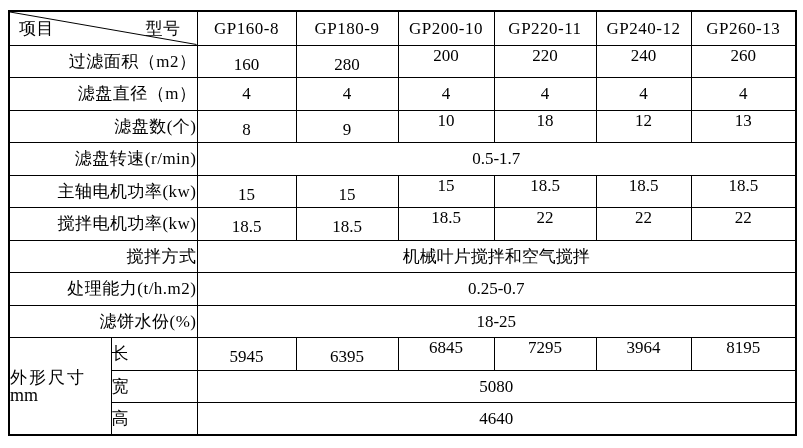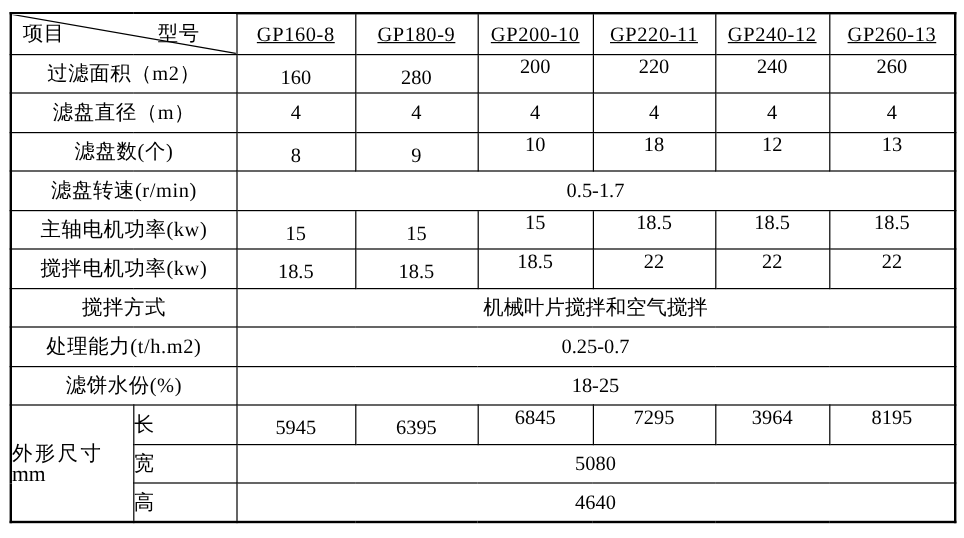--- a/index.html
+++ b/index.html
@@ -31,24 +31,24 @@
     border: 1px solid #000000;
     padding: 0;
     margin: 0;
     font-weight: normal;
     font-size: 17px;
     line-height: 1;
     overflow: hidden;
     vertical-align: middle;
     background: #ffffff;
   }
-  tr.hdr { height: 34px; text-decoration: underline; }
+  tr.hdr { height: 34px; }
   tr.r   { height: 32.5px; }
   td.label {
-    text-align: center;
+    text-align: right;
     padding-left: 9px;
     font-size: 17px;
     letter-spacing: 0.5px;
   }
   td.val, th.model {
     text-align: center;
   }
   th.model { font-size: 16px; letter-spacing: 0.5px; }
   td.val { font-size: 17px; }
   
@@ -67,21 +67,21 @@
   }
   .corner-item {
     position: absolute;
     left: 9px;
     top: 50%;
     transform: translateY(-50%);
     letter-spacing: 0.5px;
   }
   .corner-model {
     position: absolute;
-    right: 30px;
+    right: 16px;
     top: 50%;
     transform: translateY(-50%);
     letter-spacing: 0.5px;
   }
   
   td.dimgroup {
     vertical-align: top;
     text-align: left;
     padding: 8px 0 0 9px;
   }

